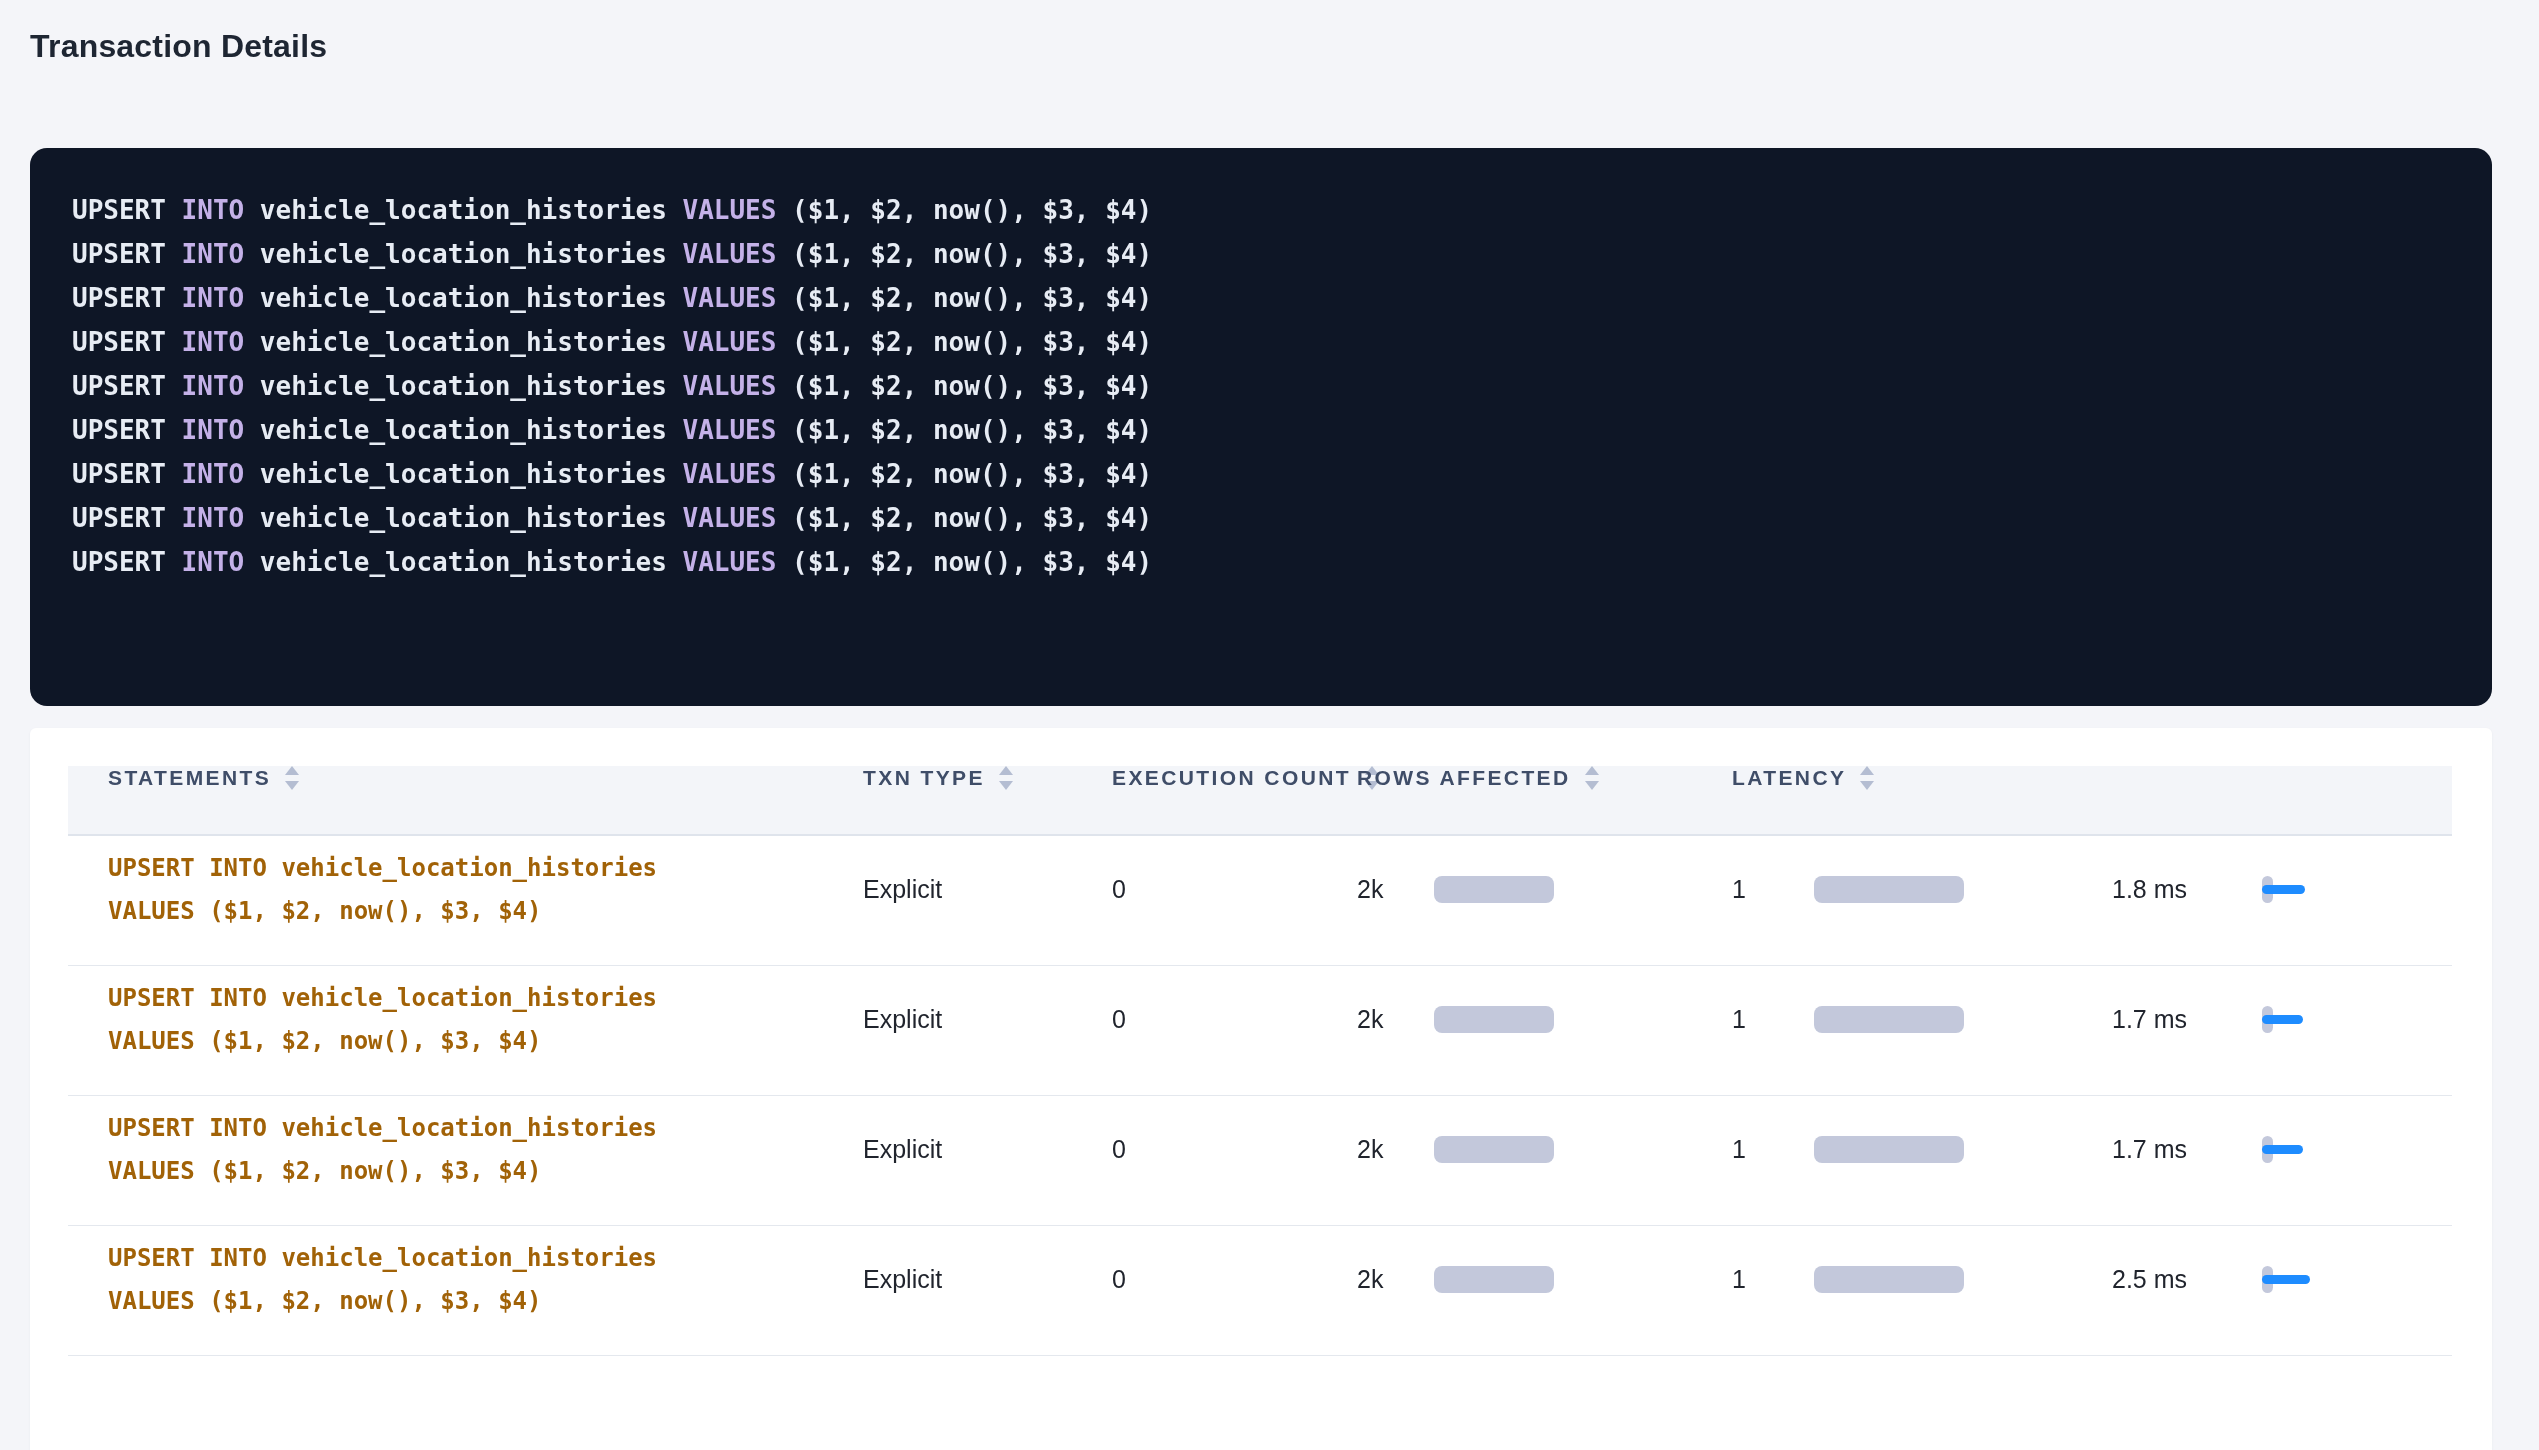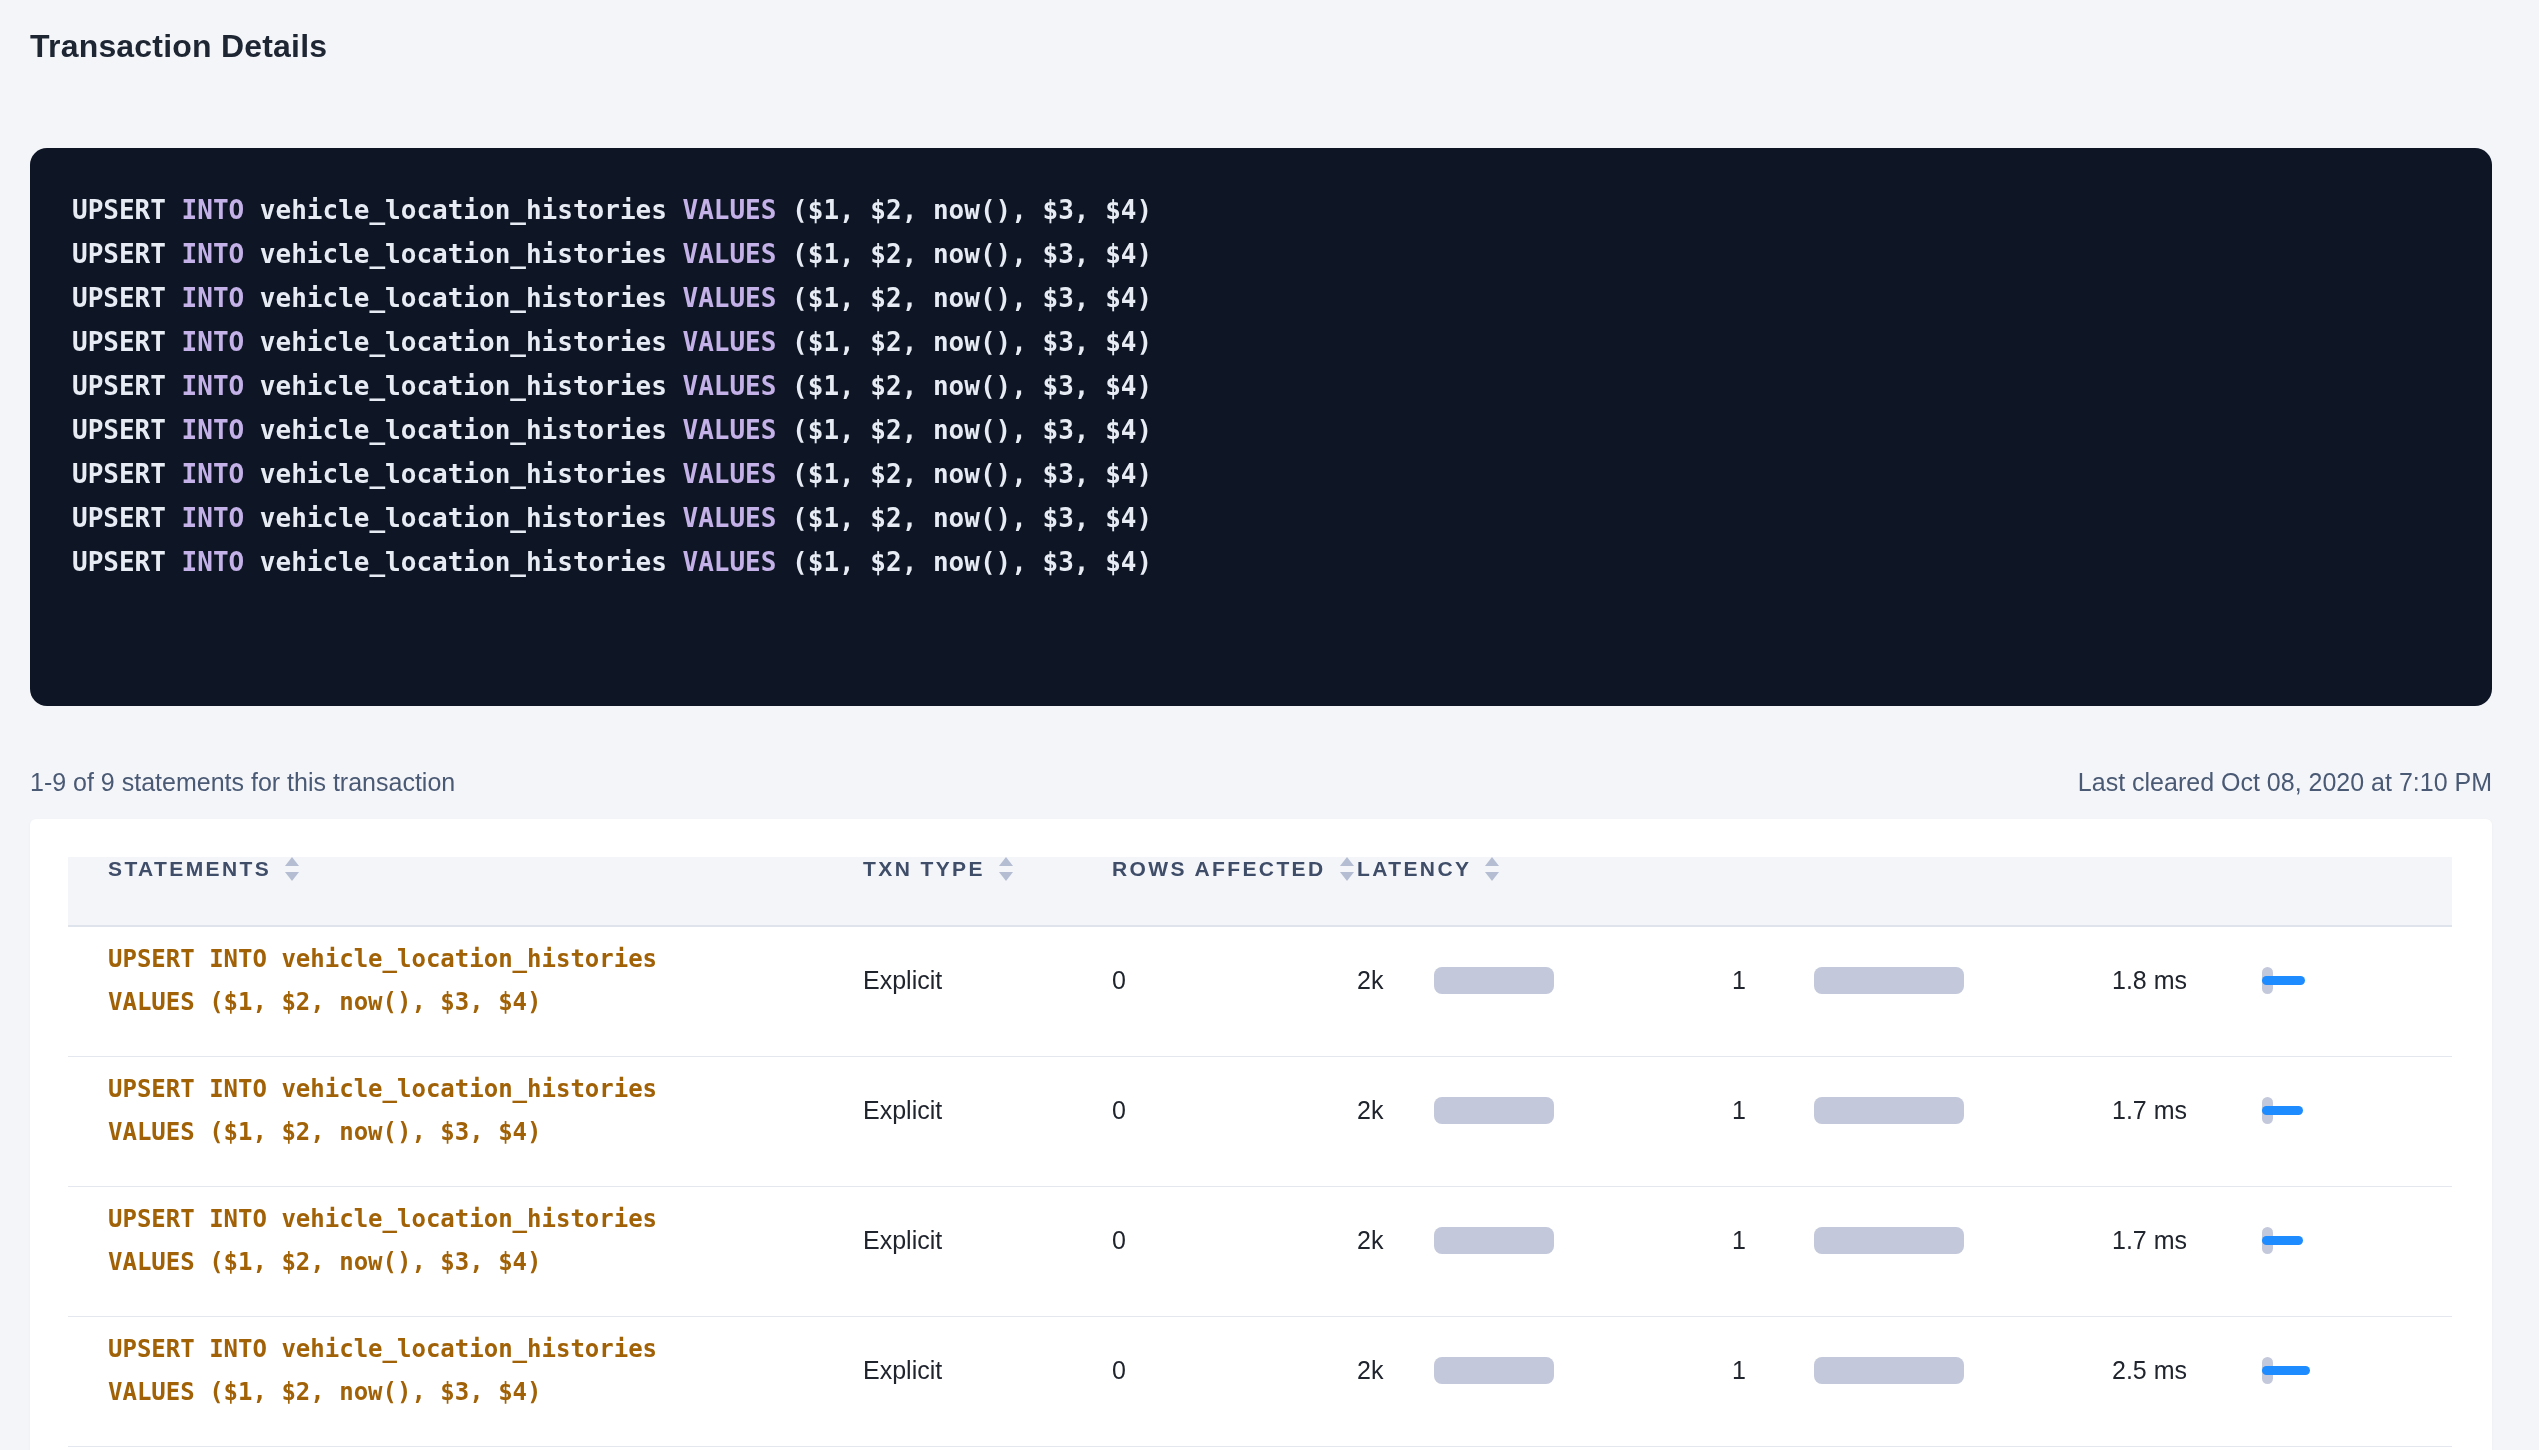--- a/index.html
+++ b/index.html
@@ -115,42 +115,45 @@
 </head>
 <body>
 
 <div class="page">
   <div class="page-title">Transaction Details</div>
 
   <div class="sql-box">
     <div class="sql-code" id="sql-code"><div class="sql-line"><span class="tok-plain">UPSERT </span><span class="tok-kw">INTO </span><span class="tok-plain">vehicle_location_histories </span><span class="tok-kw">VALUES </span><span class="tok-plain">($1, $2, now(), $3, $4)</span></div><div class="sql-line"><span class="tok-plain">UPSERT </span><span class="tok-kw">INTO </span><span class="tok-plain">vehicle_location_histories </span><span class="tok-kw">VALUES </span><span class="tok-plain">($1, $2, now(), $3, $4)</span></div><div class="sql-line"><span class="tok-plain">UPSERT </span><span class="tok-kw">INTO </span><span class="tok-plain">vehicle_location_histories </span><span class="tok-kw">VALUES </span><span class="tok-plain">($1, $2, now(), $3, $4)</span></div><div class="sql-line"><span class="tok-plain">UPSERT </span><span class="tok-kw">INTO </span><span class="tok-plain">vehicle_location_histories </span><span class="tok-kw">VALUES </span><span class="tok-plain">($1, $2, now(), $3, $4)</span></div><div class="sql-line"><span class="tok-plain">UPSERT </span><span class="tok-kw">INTO </span><span class="tok-plain">vehicle_location_histories </span><span class="tok-kw">VALUES </span><span class="tok-plain">($1, $2, now(), $3, $4)</span></div><div class="sql-line"><span class="tok-plain">UPSERT </span><span class="tok-kw">INTO </span><span class="tok-plain">vehicle_location_histories </span><span class="tok-kw">VALUES </span><span class="tok-plain">($1, $2, now(), $3, $4)</span></div><div class="sql-line"><span class="tok-plain">UPSERT </span><span class="tok-kw">INTO </span><span class="tok-plain">vehicle_location_histories </span><span class="tok-kw">VALUES </span><span class="tok-plain">($1, $2, now(), $3, $4)</span></div><div class="sql-line"><span class="tok-plain">UPSERT </span><span class="tok-kw">INTO </span><span class="tok-plain">vehicle_location_histories </span><span class="tok-kw">VALUES </span><span class="tok-plain">($1, $2, now(), $3, $4)</span></div><div class="sql-line"><span class="tok-plain">UPSERT </span><span class="tok-kw">INTO </span><span class="tok-plain">vehicle_location_histories </span><span class="tok-kw">VALUES </span><span class="tok-plain">($1, $2, now(), $3, $4)</span></div></div>
   </div>
 
-  <div class="summary-bar">
-    <span>1-9 of 9 statements for this transaction</span>
-    <span>Last cleared Oct 08, 2020 at 7:10 PM</span>
-  </div>
 
   <div class="panel">
     <div>
       <div class="grid-row thead" id="thead">
           <div class="th c0">
             <span class="th-label">Statements</span>
             <span class="sort">
               <i class="arr up"></i>
               <i class="arr down"></i>
             </span>
           </div>
           <div class="th c1">
             <span class="th-label">Txn Type</span>
             <span class="sort">
               <i class="arr up"></i>
               <i class="arr down"></i>
             </span>
           </div>
+          <div class="th c3">
+            <span class="th-label">Execution Count</span>
+            <span class="sort">
+              <i class="arr up"></i>
+              <i class="arr down"></i>
+            </span>
+          </div>
           <div class="th c4">
             <span class="th-label">Rows Affected</span>
             <span class="sort">
               <i class="arr up"></i>
               <i class="arr down"></i>
             </span>
           </div>
           <div class="th c5">
             <span class="th-label">Latency</span>
             <span class="sort">

